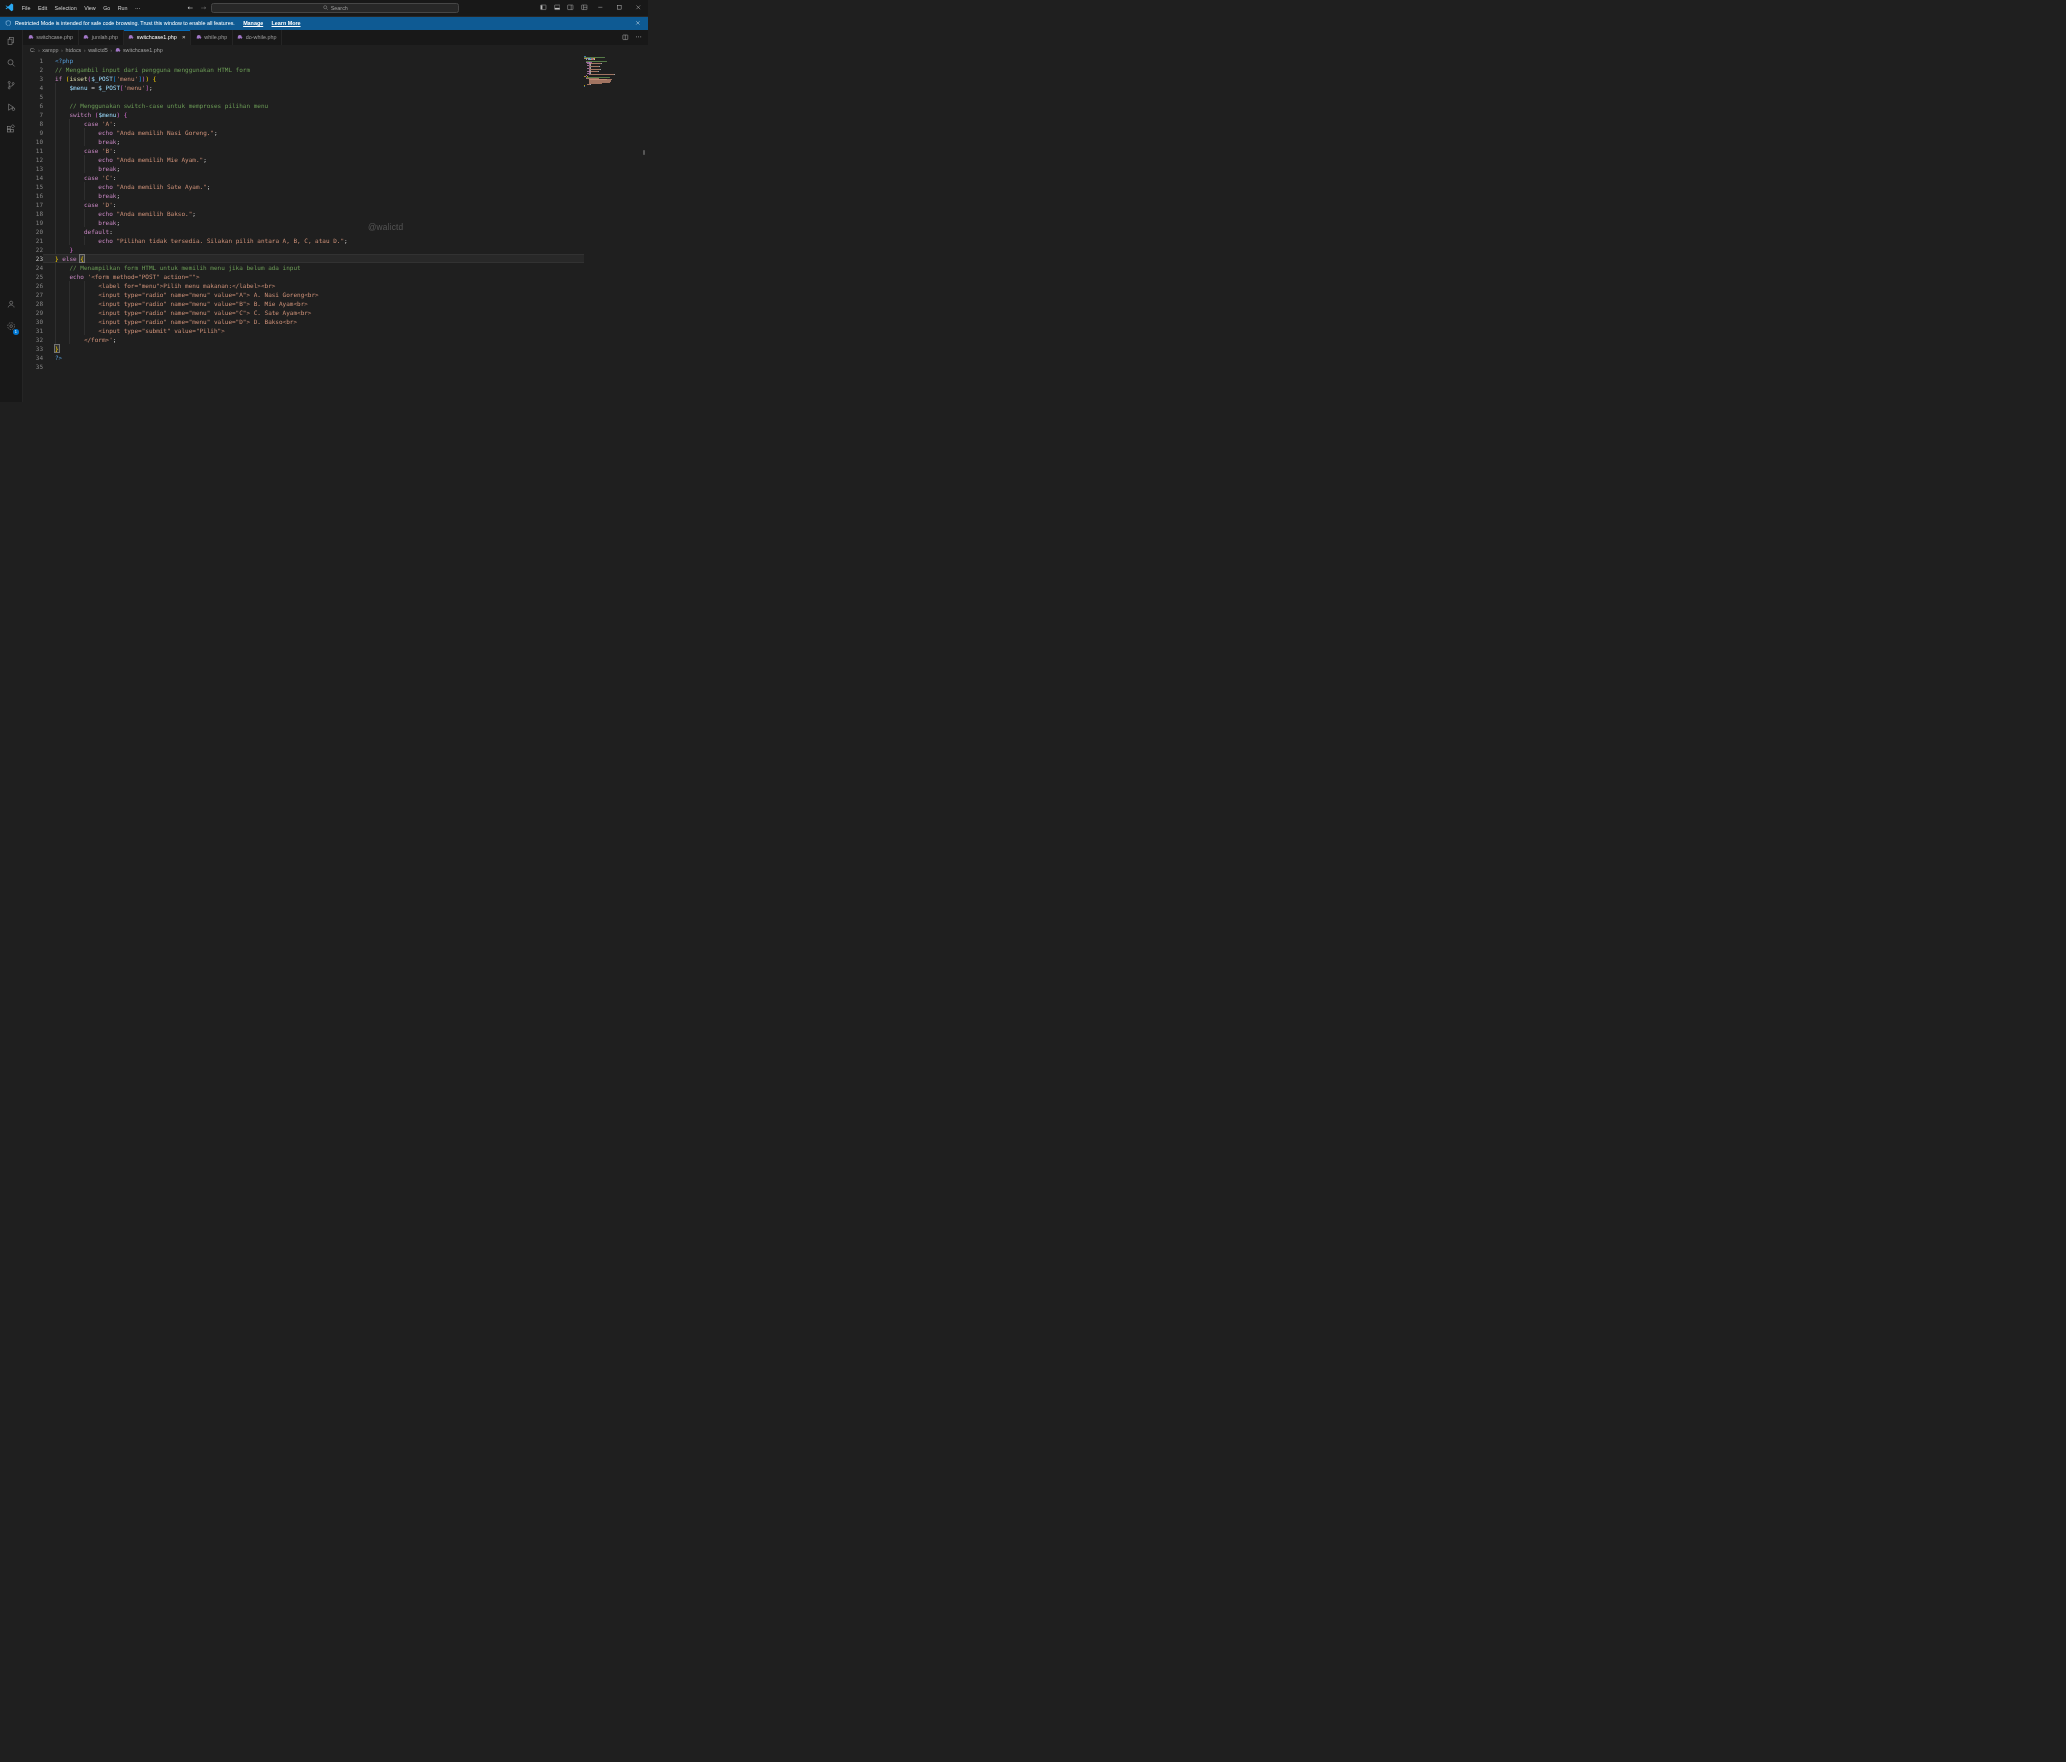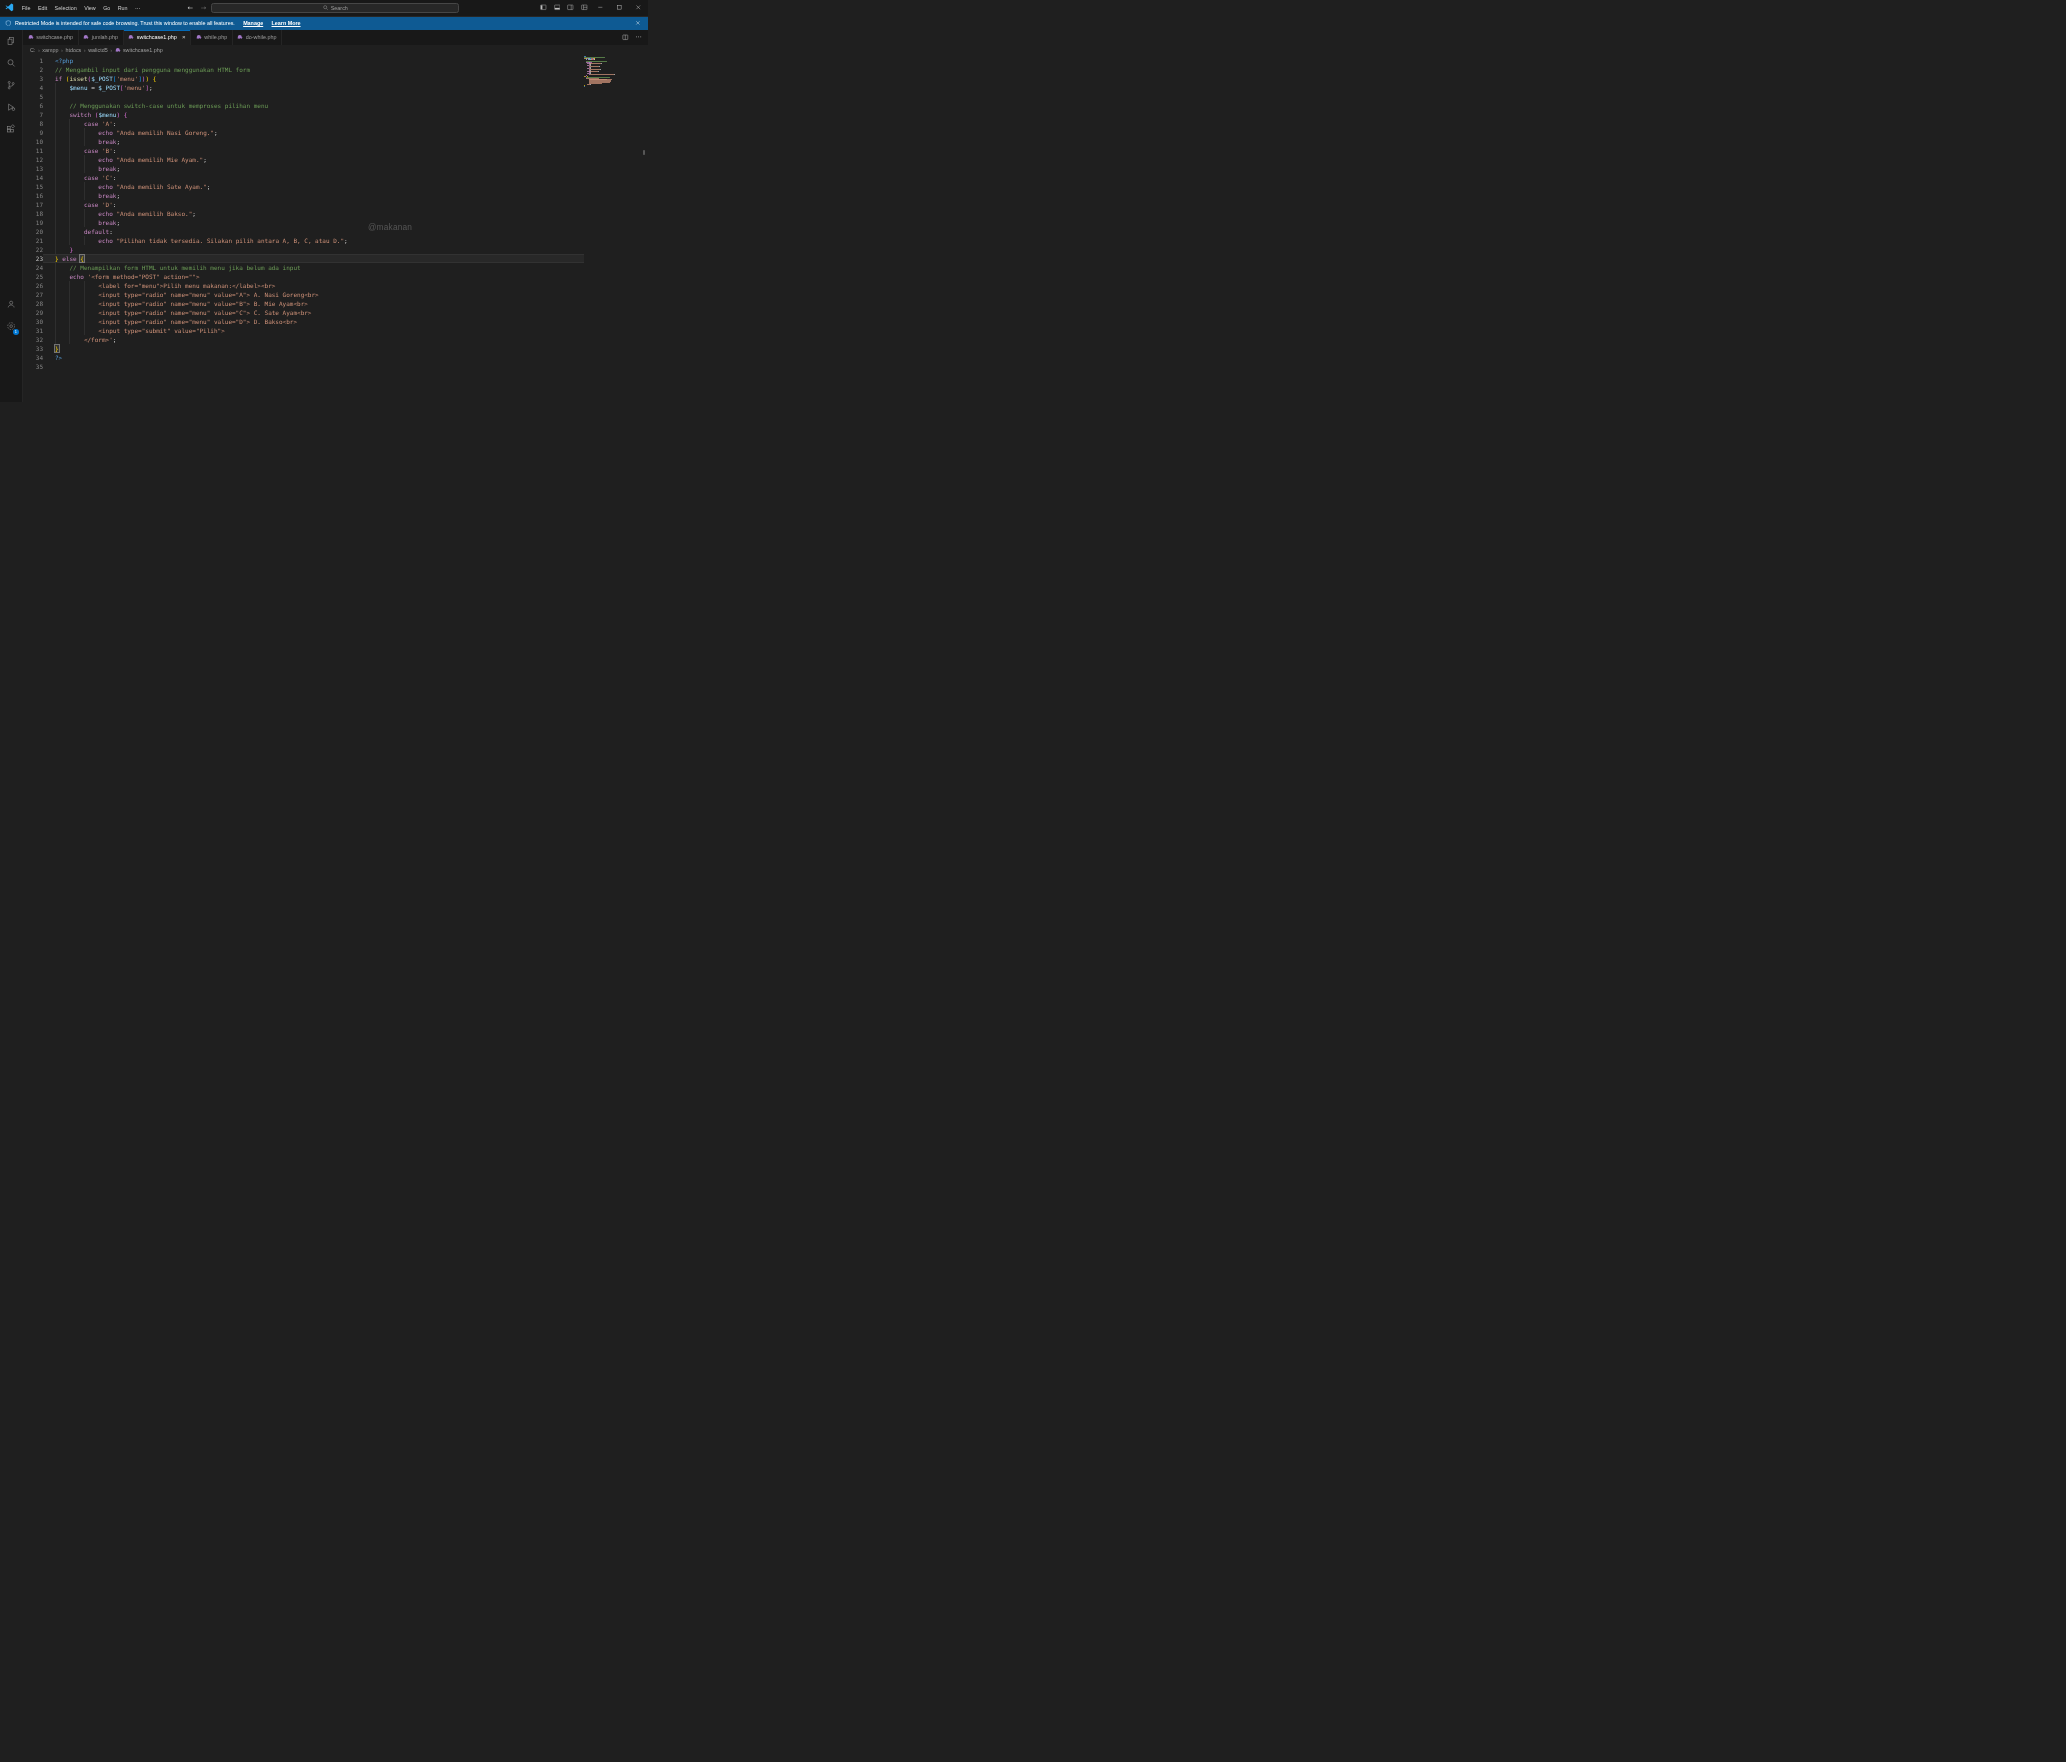--- a/index.html
+++ b/index.html
@@ -524,20 +524,20 @@
               <span class="mini-seg" style="width: 0.4px; background: rgb(212, 212, 212);"></span>
             </div>
             <div class="mini-line">
               <span class="mini-seg" style="width: 0.4px; background: rgb(255, 215, 0);"></span>
             </div>
             <div class="mini-line">
               <span class="mini-seg" style="width: 0.8px; background: rgb(86, 156, 214);"></span>
             </div>
             <div class="mini-line"></div>
           </div>
-        <div class="watermark">@makanan</div>
+        <div class="watermark">@walictd</div>
         <div class="scroll-marker"></div>
       </div>
 
     </div>
   </div>
 </div>
 
 
 </body></html>

